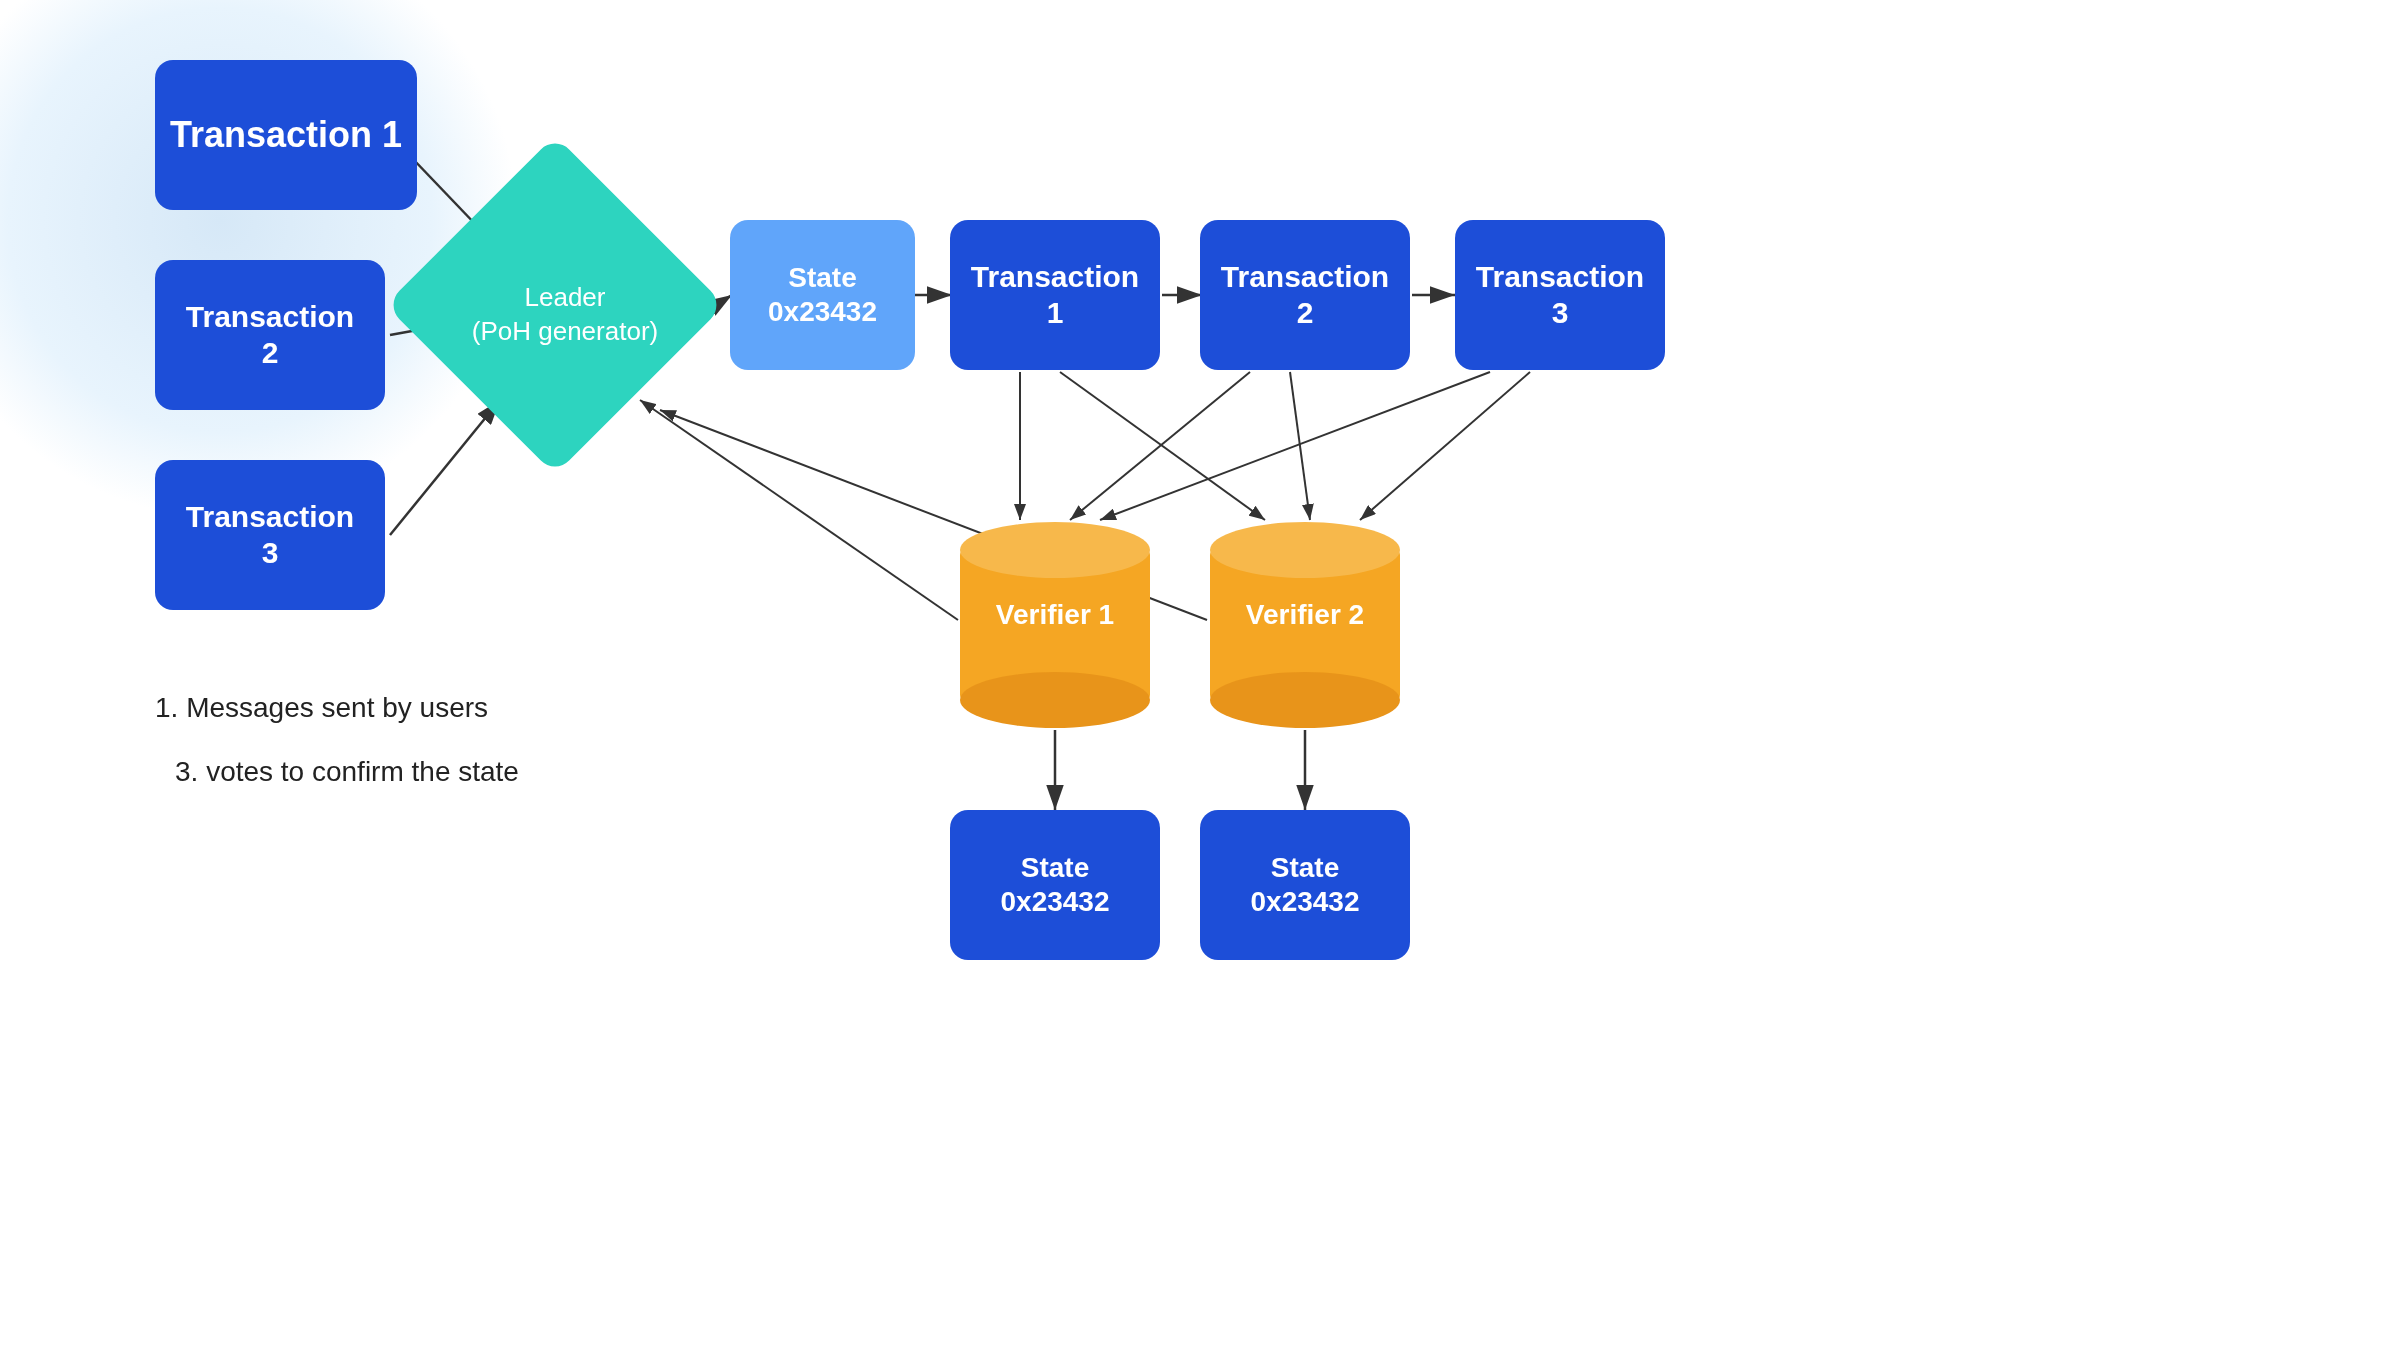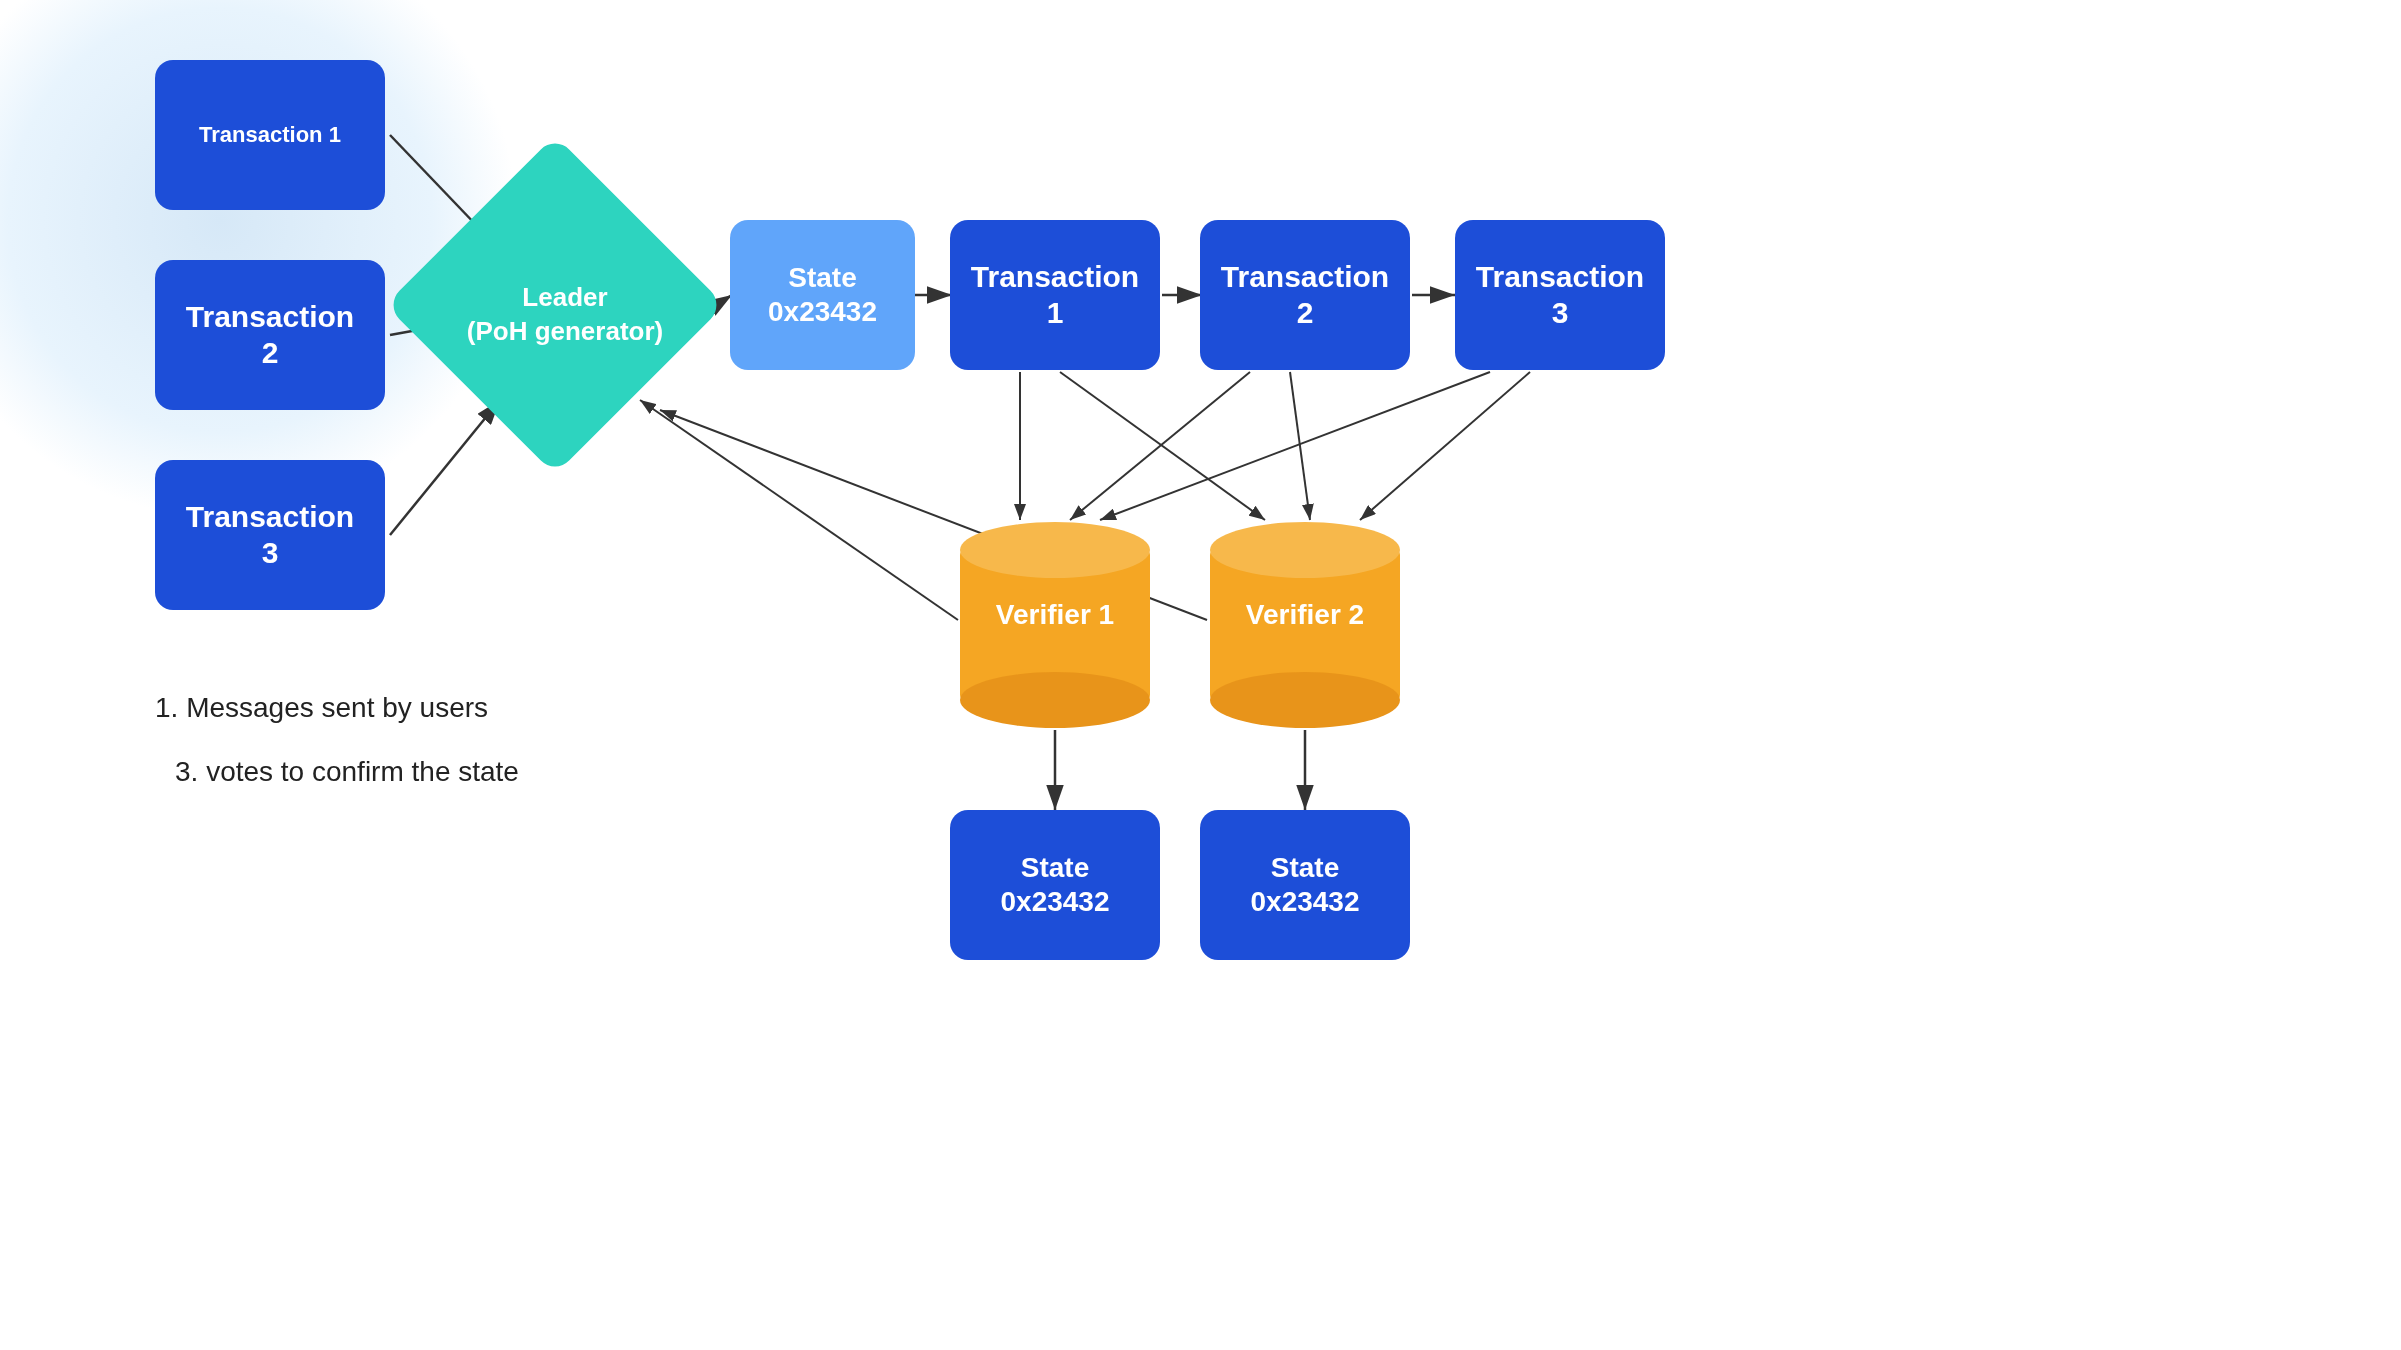--- a/index.html
+++ b/index.html
@@ -57,21 +57,21 @@
       width: 240px;
       height: 240px;
       background: #2dd4bf;
       transform: rotate(45deg);
       border-radius: 20px;
     }
     .leader-label {
       position: absolute;
       color: white;
       font-size: 28px;
-      font-weight: 700;
+      font-weight: 400;
       text-align: center;
       line-height: 1.3;
       display: flex;
       align-items: center;
       justify-content: center;
     }
 
     
     .cylinder {
       position: absolute;
@@ -141,21 +141,21 @@
 
     <line x1="1055" y1="730" x2="1055" y2="810" stroke="#333" stroke-width="2.5" marker-end="url(#arrowhead)"></line>
 
     <line x1="1305" y1="730" x2="1305" y2="810" stroke="#333" stroke-width="2.5" marker-end="url(#arrowhead)"></line>
 
     <line x1="958" y1="620" x2="640" y2="400" stroke="#333" stroke-width="2" marker-end="url(#arrowhead-sm)"></line>
 
     <line x1="1207" y1="620" x2="660" y2="410" stroke="#333" stroke-width="2" marker-end="url(#arrowhead-sm)"></line>
   </svg>
 
-  <div class="tx-box" style="left:155px; top:60px; width:230px; height:150px; font-size:22px;">
+  <div class="tx-box" style="left:155px; top:60px; width:262px; height:150px; font-size:36px;">
     <span>Transaction
 1</span>
   </div>
 
   <div class="tx-box" style="left:155px; top:260px; width:230px; height:150px; font-size:30px;">
     <span>Transaction<br>2</span>
   </div>
 
   <div class="tx-box" style="left:155px; top:460px; width:230px; height:150px; font-size:30px;">
     <span>Transaction<br>3</span>

